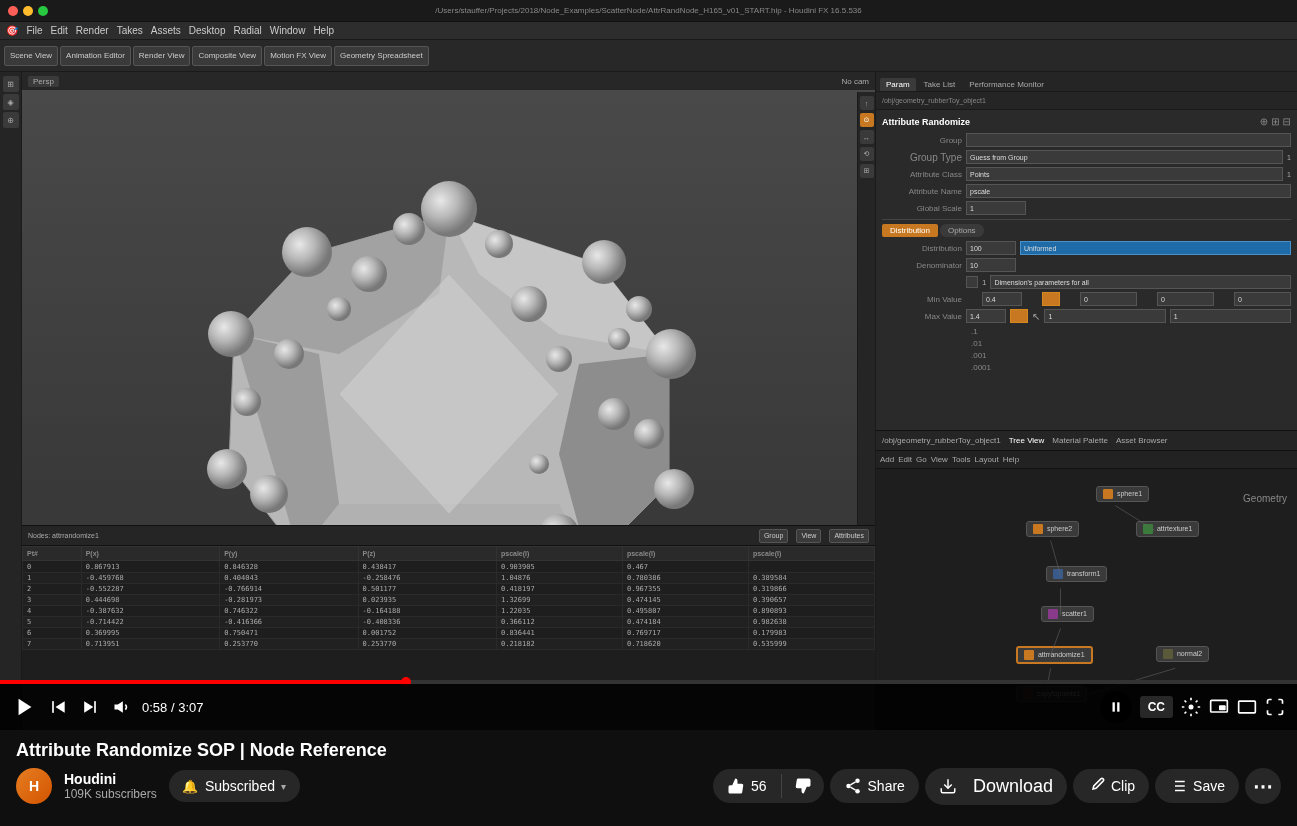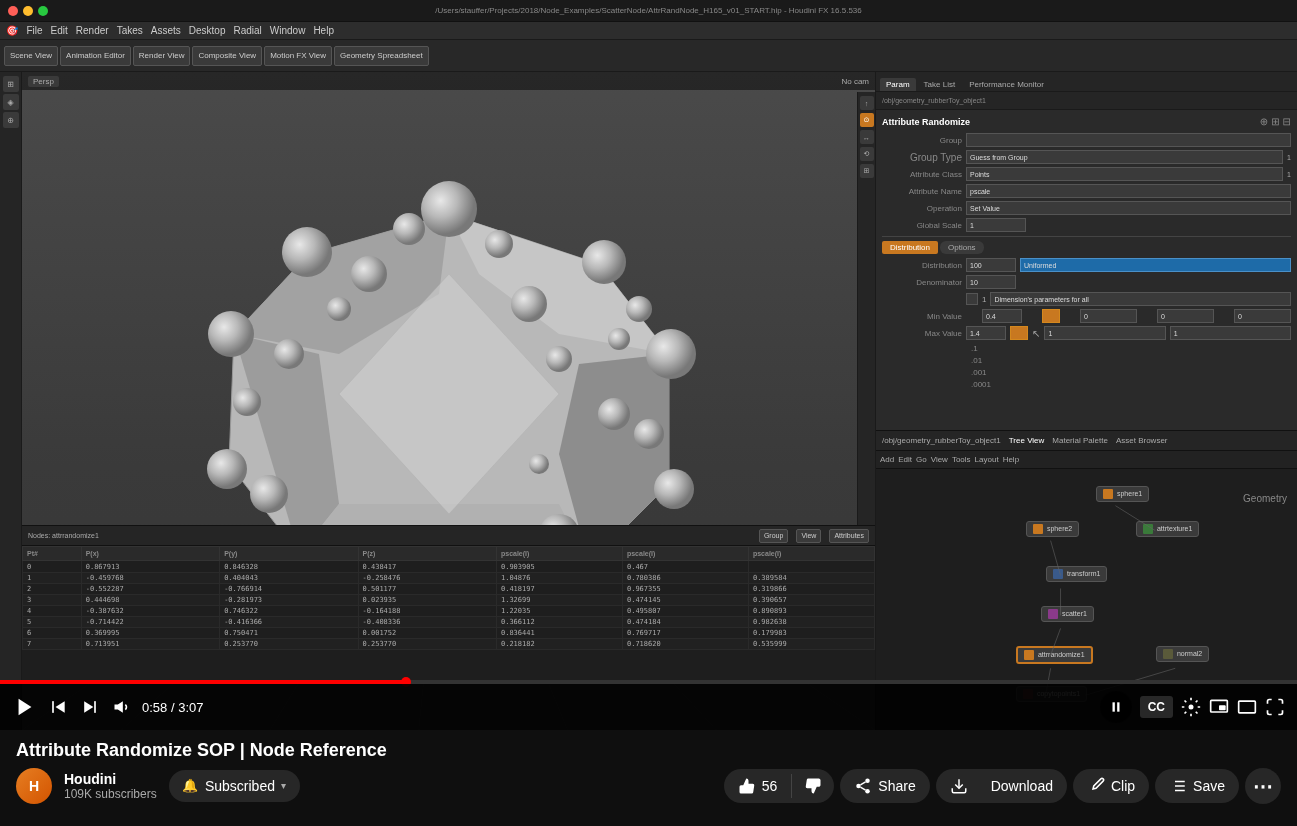--- a/index.html
+++ b/index.html
@@ -204,26 +204,20 @@
               <span style="font-size:7px;color:#aaa;">1</span>
             </div>
 
             <div style="display:flex;align-items:center;margin-bottom:3px;gap:4px;">
               <span style="color:#888;width:80px;font-size:8px;text-align:right;">Attribute Name</span>
               <div style="background:#3a3a3a;border:1px solid #555;height:14px;flex:1;font-size:7px;color:#ddd;display:flex;align-items:center;padding:0 3px;">
                 <span>pscale</span>
               </div>
             </div>
 
-            <div style="display:flex;align-items:center;margin-bottom:3px;gap:4px;">
-              <span style="color:#888;width:80px;font-size:8px;text-align:right;">Operation</span>
-              <div style="background:#3a3a3a;border:1px solid #555;height:14px;flex:1;font-size:7px;color:#ddd;display:flex;align-items:center;padding:0 3px;">
-                <span>Set Value</span>
-              </div>
-            </div>
 
             <div style="display:flex;align-items:center;margin-bottom:3px;gap:4px;">
               <span style="color:#888;width:80px;font-size:8px;text-align:right;">Global Scale</span>
               <div style="background:#3a3a3a;border:1px solid #555;height:14px;width:60px;font-size:7px;color:#ddd;display:flex;align-items:center;padding:0 3px;">
                 <span>1</span>
               </div>
             </div>
 
             <div style="margin-top:4px;border-top:1px solid #444;padding-top:4px;">
               <div style="display:flex;gap:2px;margin-bottom:4px;">
@@ -583,21 +577,21 @@
           <svg width="18" height="18" viewBox="0 0 24 24" fill="white">
             <circle cx="18" cy="5" r="3"></circle>
               <circle cx="6" cy="12" r="3"></circle>
               <circle cx="18" cy="19" r="3"></circle>
             <line x1="8.59" y1="13.51" x2="15.42" y2="17.49" stroke="white" stroke-width="2"></line>
             <line x1="15.41" y1="6.51" x2="8.59" y2="10.49" stroke="white" stroke-width="2"></line>
           </svg>
           <span>Share</span>
         </button>
 
-        <button style="display:flex;align-items:center;gap:23px;background:#272727;border:none;border-radius:20px;padding:8px 14px;color:#fff;font-size:14px;cursor:pointer;">
+        <button style="display:flex;align-items:center;gap:16px;background:#272727;border:none;border-radius:20px;padding:8px 14px;color:#fff;font-size:18px;cursor:pointer;">
           <svg width="18" height="18" viewBox="0 0 24 24" fill="none" stroke="white" stroke-width="2">
             <path d="M21 15v4a2 2 0 0 1-2 2H5a2 2 0 0 1-2-2v-4"></path>
             <polyline points="7,10 12,15 17,10"></polyline>
             <line x1="12" y1="15" x2="12" y2="3"></line>
           </svg>
           <span>Download</span>
         </button>
 
         <button style="display:flex;align-items:center;gap:6px;background:#272727;border:none;border-radius:20px;padding:8px 14px;color:#fff;font-size:14px;cursor:pointer;">
           <svg width="18" height="18" viewBox="0 0 24 24" fill="none" stroke="white" stroke-width="2">

